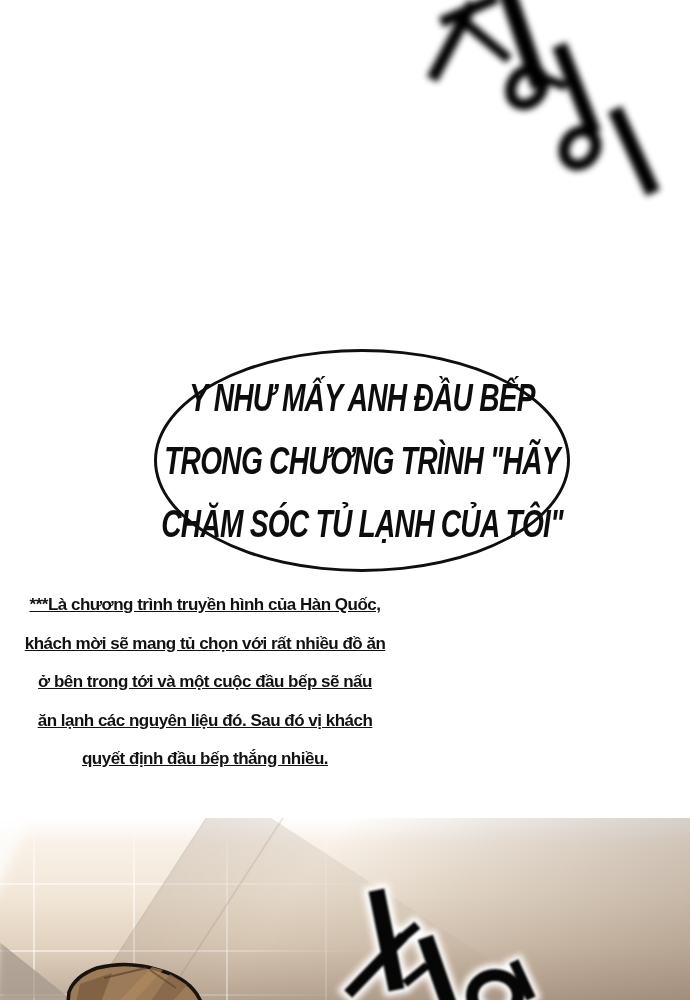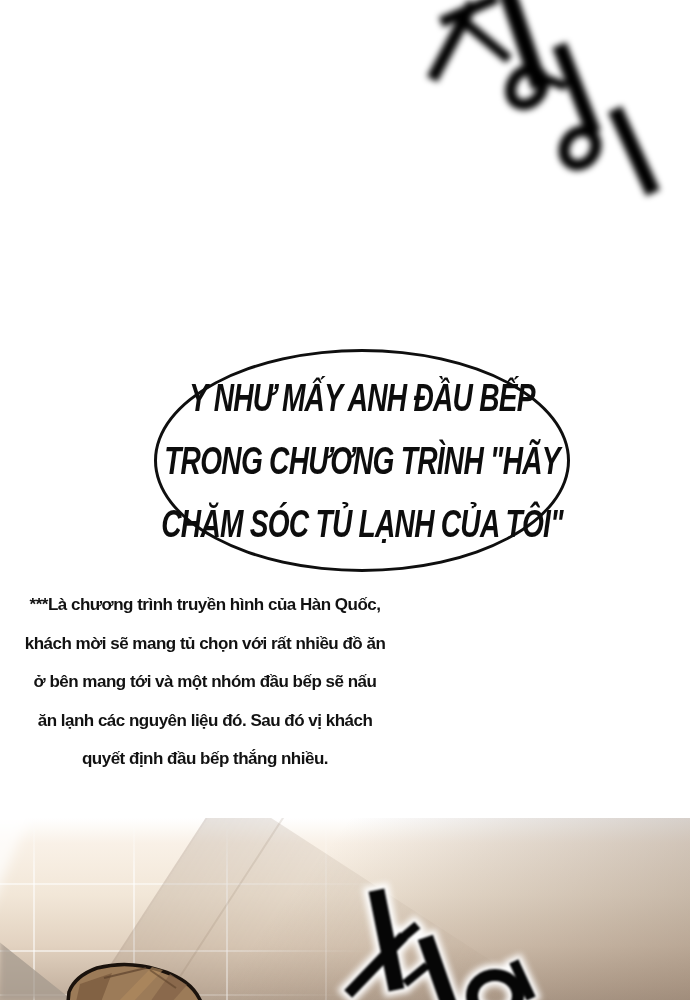--- a/index.html
+++ b/index.html
@@ -15,21 +15,21 @@
   .bubble{position:absolute;left:154px;top:349px;width:416px;height:223px;
           border:3.5px solid #0f0f0f;border-radius:50%;background:#fff;box-sizing:border-box;font-style:italic;}
   .bubble-text{position:absolute;top:15px;left:50%;
                transform:translateX(-50%) scaleX(0.74);transform-origin:center top;
                text-align:center;color:#0d0d0d;font-weight:bold;font-size:38px;
                line-height:63px;letter-spacing:-1px;white-space:nowrap;}
 
   
   .note{position:absolute;left:5px;top:586px;width:400px;text-align:center;
         color:#121212;font-weight:bold;font-size:17px;line-height:38.5px;
-        letter-spacing:-0.5px;}
+        letter-spacing:-0.5px;text-decoration:underline;}
   .note div{white-space:nowrap;}
 
   
   .panel{position:absolute;left:0;top:818px;width:690px;height:182px;overflow:hidden;}
   .panel .layer{position:absolute;left:0;top:0;right:0;bottom:0;}
   .base{background:linear-gradient(180deg,#ffffff 0%,#f9f1e7 14%,#f2e7d8 42%,
          #e2d2c0 70%,#c8b6a4 92%,#bcab9a 100%);}
   .shade-br{background:linear-gradient(128deg,rgba(122,100,82,0) 42%,
          rgba(122,100,82,0.16) 62%,rgba(122,100,82,0.42) 100%);}
   .door-shadow{position:absolute;left:225px;top:-30px;width:560px;height:320px;
@@ -82,21 +82,21 @@
     <div class="bubble-text">
       <div>Y NHƯ MẤY ANH ĐẦU BẾP</div>
       <div>TRONG CHƯƠNG TRÌNH "HÃY</div>
       <div>CHĂM SÓC TỦ LẠNH CỦA TÔI"</div>
     </div>
   </div>
 
   <div class="note">
     <div>***Là chương trình truyền hình của Hàn Quốc,</div>
     <div>khách mời sẽ mang tủ chọn với rất nhiều đồ ăn</div>
-    <div>ở bên mang tới và một nhóm đầu bếp sẽ nấu</div>
+    <div>ở bên trong tới và một cuộc đầu bếp sẽ nấu</div>
     <div>ăn lạnh các nguyên liệu đó. Sau đó vị khách</div>
     <div>quyết định đầu bếp thắng nhiều.</div>
   </div>
 
   <div class="panel">
     <div class="layer base"></div>
 
     <div class="gv" style="left:33px"></div>
     <div class="gv" style="left:133px"></div>
     <div class="gv" style="left:226px"></div>

